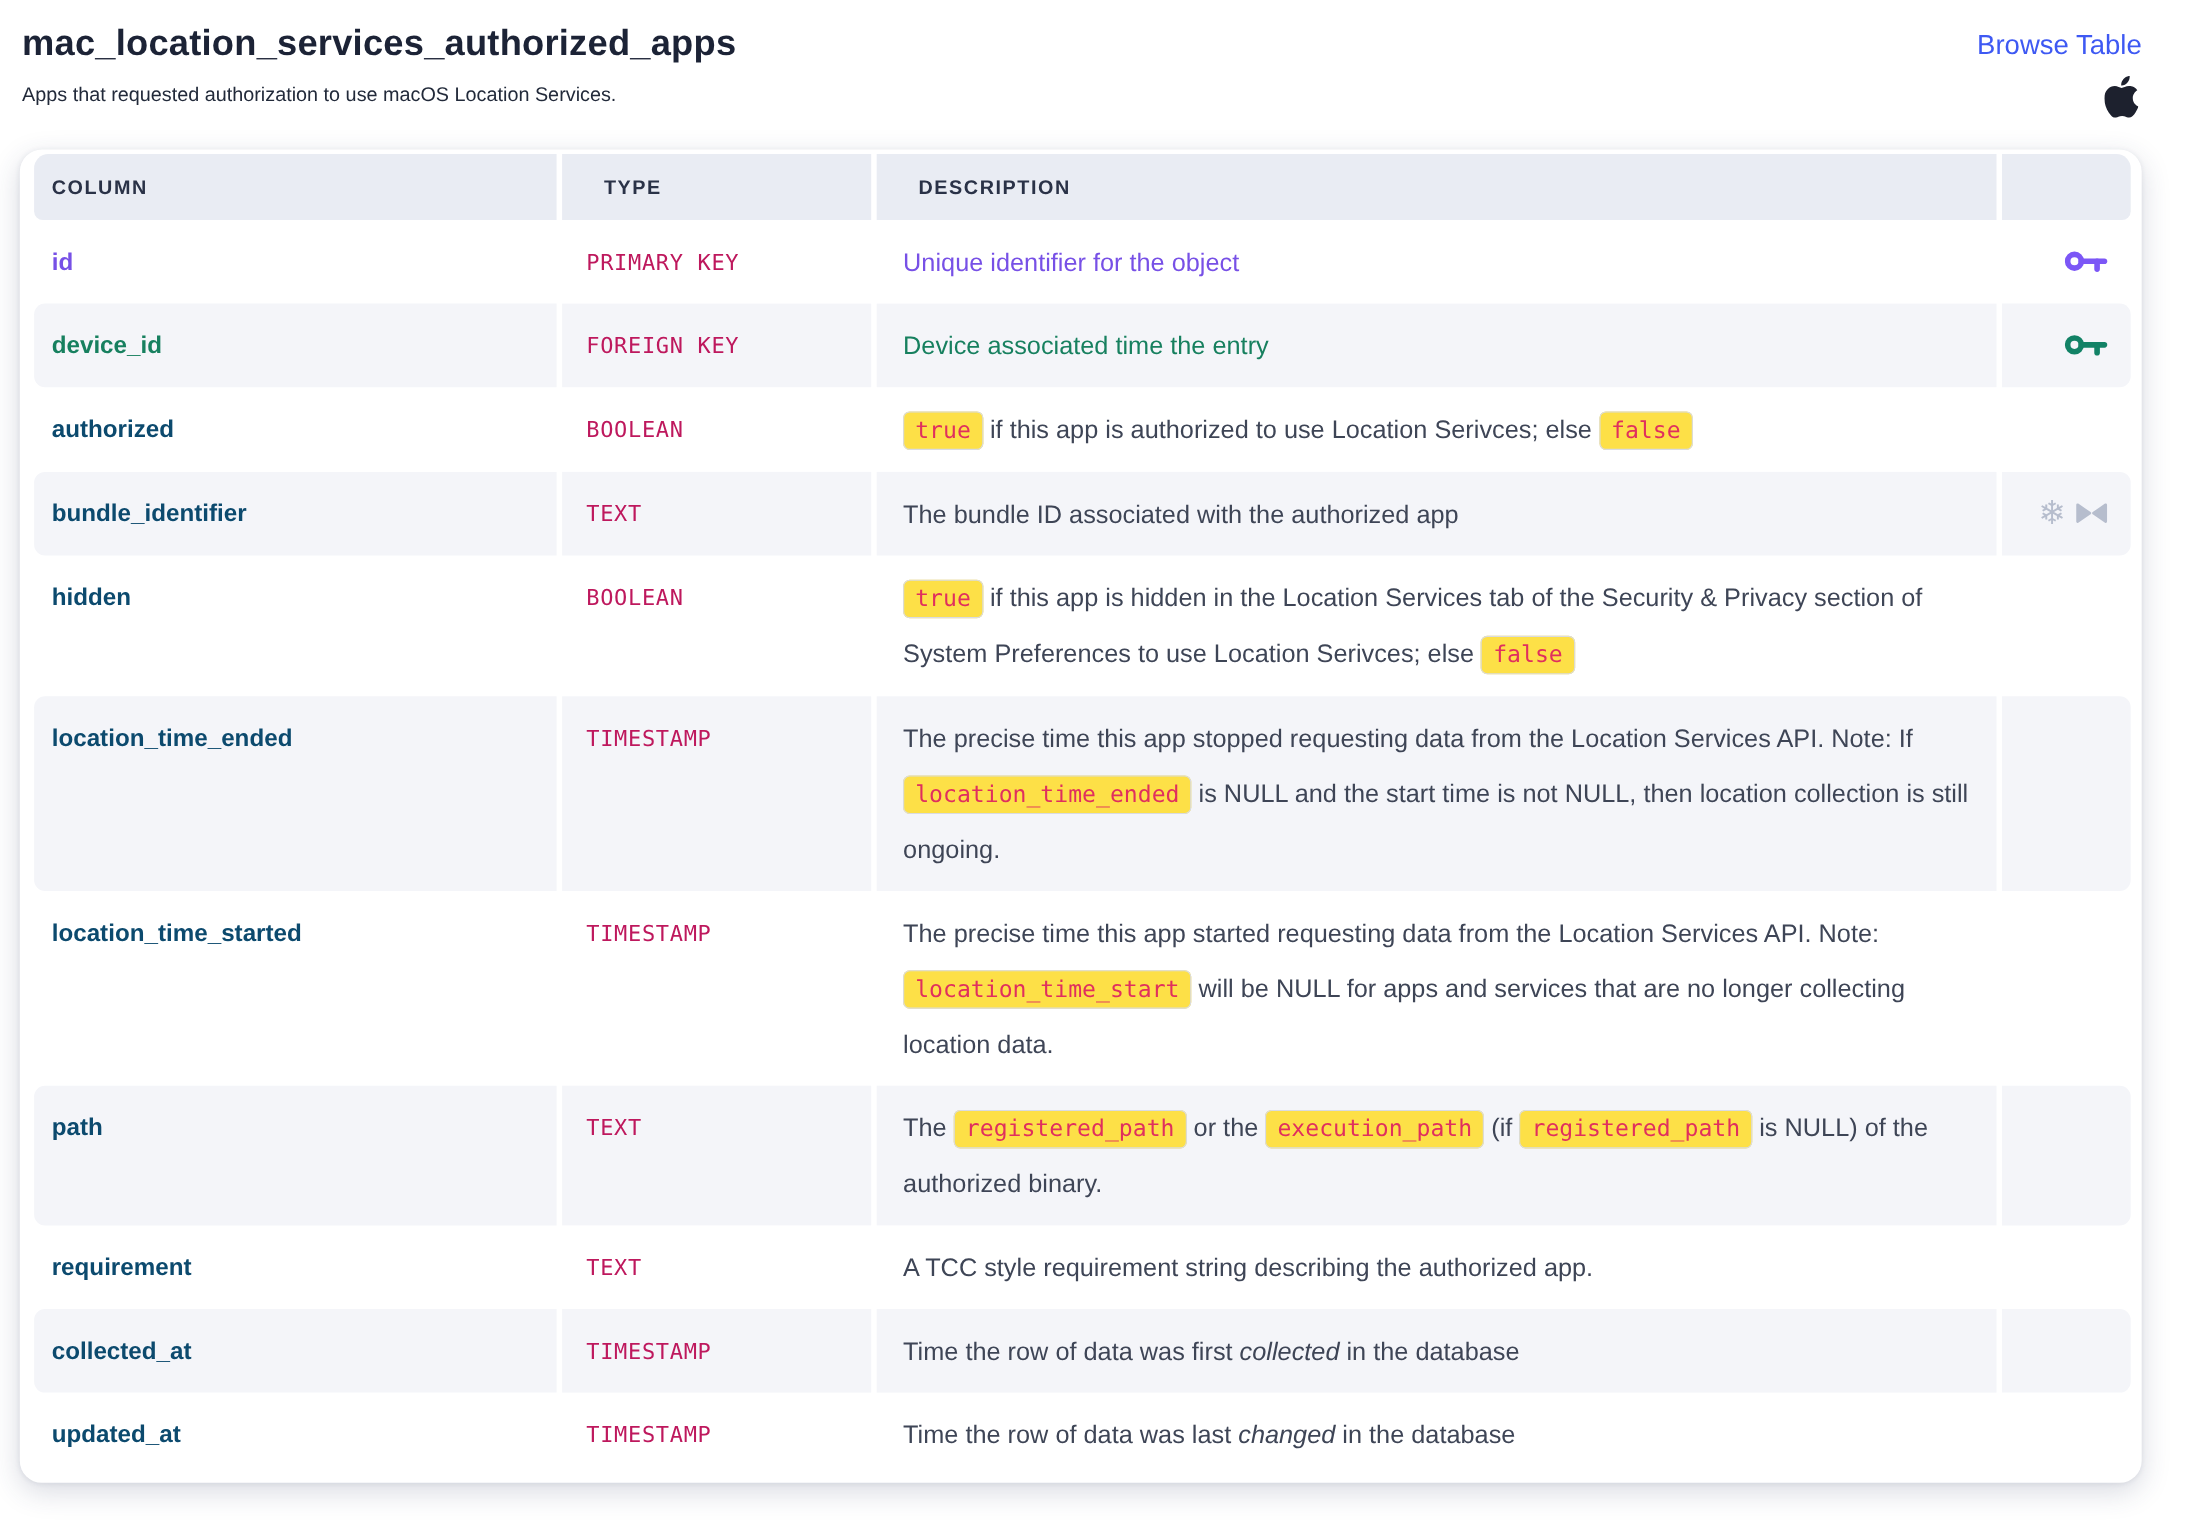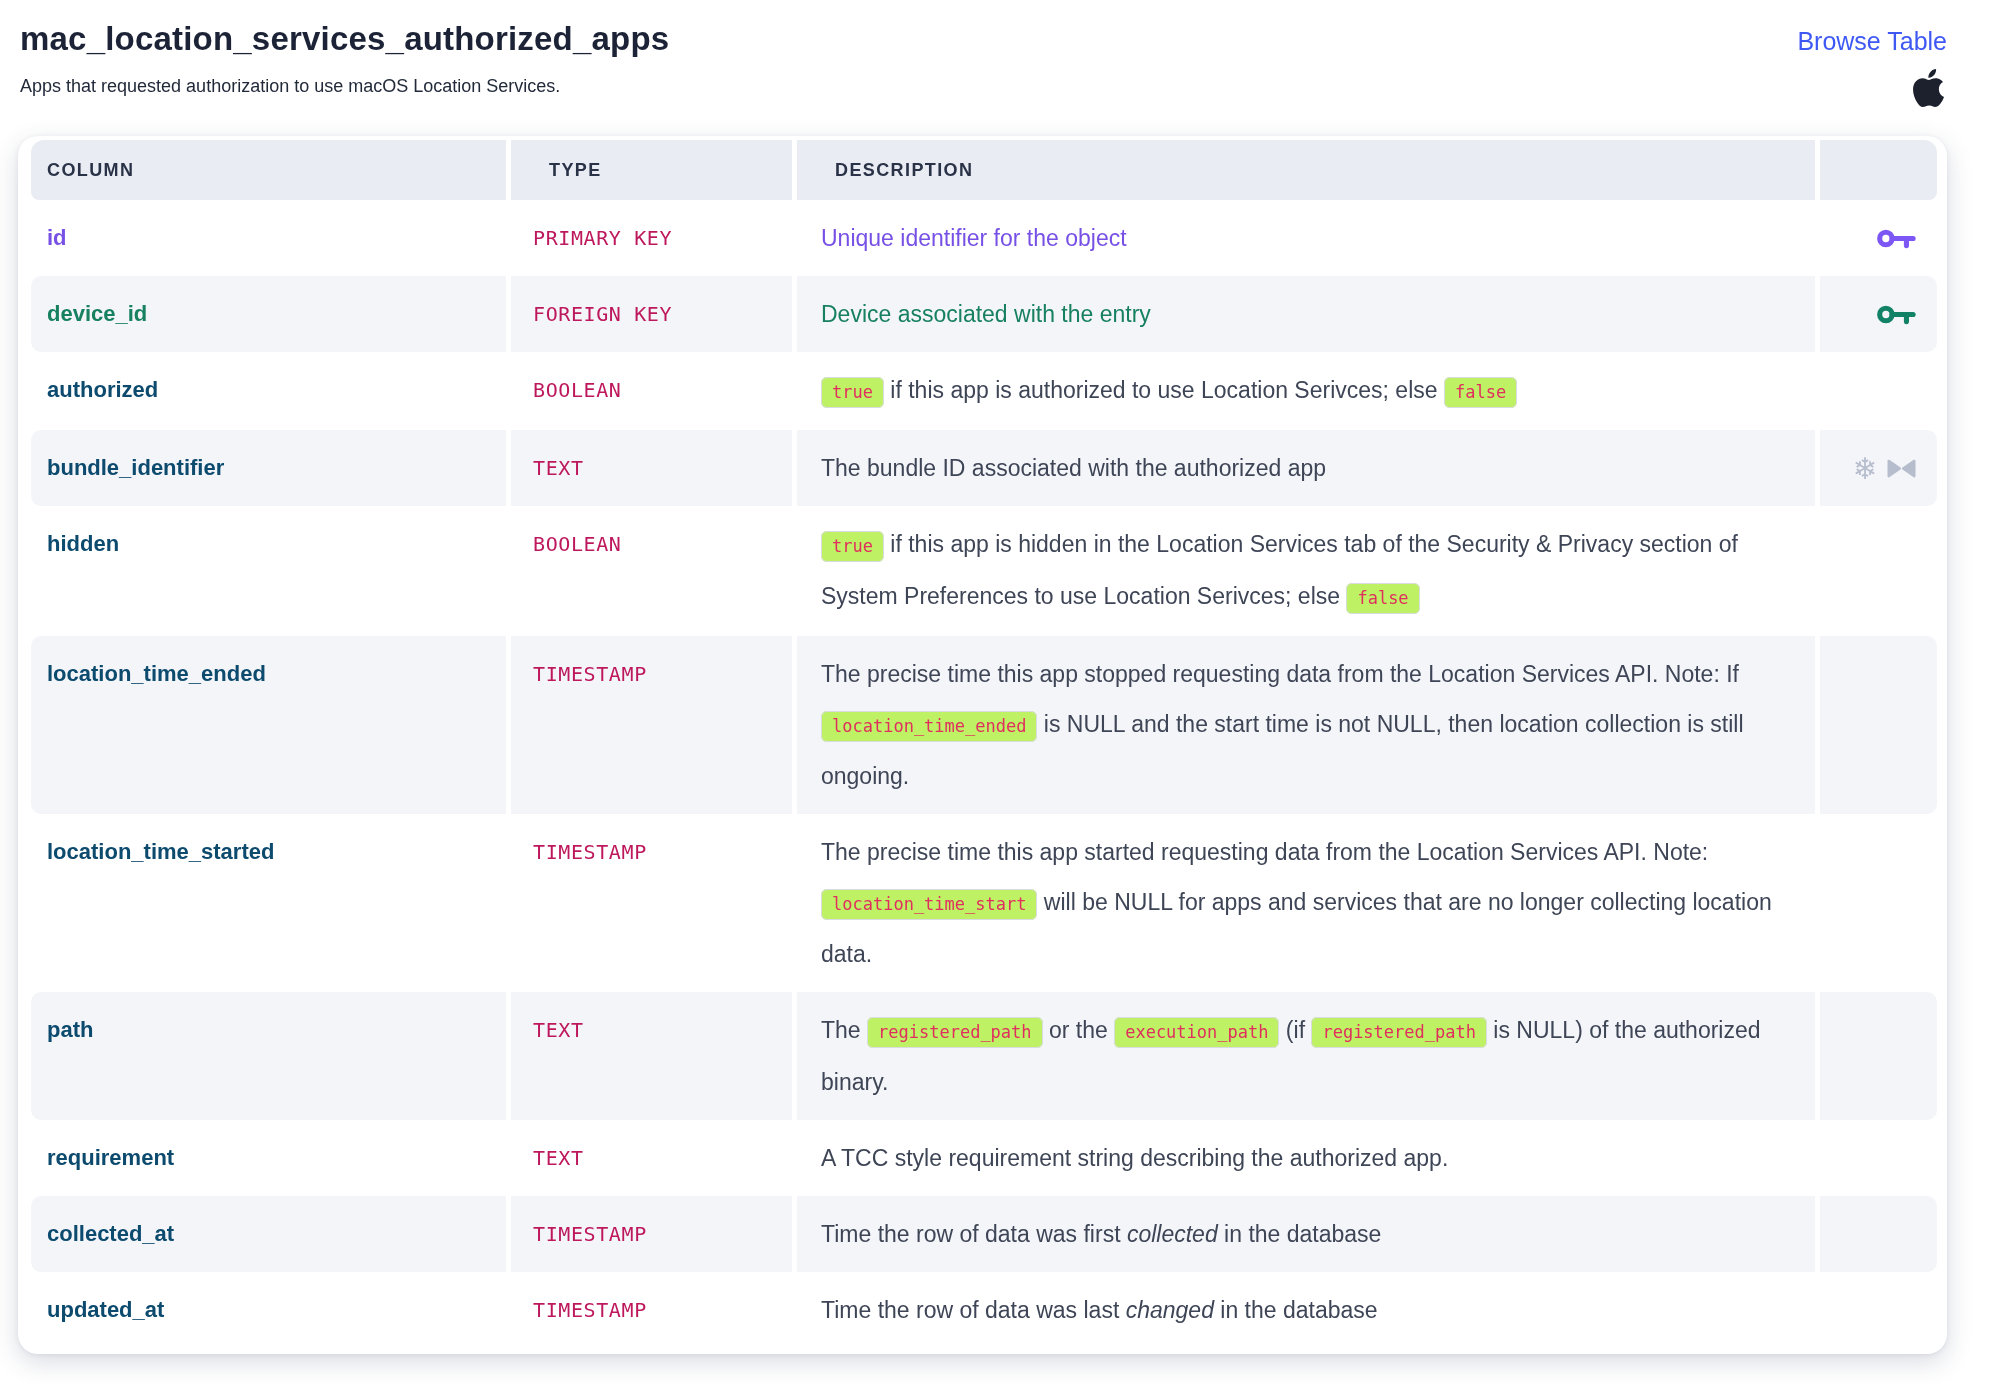--- a/index.html
+++ b/index.html
@@ -117,23 +117,23 @@
     padding-right: 20px;
     white-space: nowrap;
   }
   tr.alt td { background: var(--alt-bg); }
   tr.alt td:first-child { border-radius: 10px 0 0 10px; }
   tr.alt td:last-child  { border-radius: 0 10px 10px 0; }
   tr.style-purple td.name, tr.style-purple td.desc { color: var(--purple); }
   tr.style-green  td.name, tr.style-green  td.desc { color: var(--green); }
   .chip {
     font-family: "DejaVu Sans Mono", "Liberation Mono", monospace;
-    font-size: 17px;
+    font-size: 21px;
     color: var(--code-red);
-    background: #bef264;
+    background: #fde047;
     border: 1px solid #d9dbe1;
     border-radius: 6px;
     padding: 4px 10px 5px 10px;
     white-space: nowrap;
   }
   .seg-italic { font-style: italic; }
   .key-icon { width: 40px; height: 25px; vertical-align: middle; }
   .key-icon.purple { color: var(--purple-key); }
   .key-icon.green  { color: var(--green-key); }
   .snowflake-glyph {
@@ -186,21 +186,21 @@
           <td class="desc"><span>Unique identifier for the object</span></td>
           <td class="icons-cell"><svg class="key-icon purple" viewBox="0 0 36 22">
               <circle cx="8" cy="11" r="5.6" fill="none" stroke="currentColor" stroke-width="4.6"></circle>
               <path d="M13.6 11 H32.5" stroke="currentColor" stroke-width="4.6" stroke-linecap="round" fill="none"></path>
               <path d="M26.5 11 v6.4" stroke="currentColor" stroke-width="4.6" stroke-linecap="round" fill="none"></path>
             </svg></td>
         </tr>
         <tr class="alt style-green">
           <td class="name"><span>device_id</span></td>
           <td class="type"><span>FOREIGN KEY</span></td>
-          <td class="desc"><span>Device associated with the entry</span></td>
+          <td class="desc"><span>Device associated time the entry</span></td>
           <td class="icons-cell"><svg class="key-icon green" viewBox="0 0 36 22">
               <circle cx="8" cy="11" r="5.6" fill="none" stroke="currentColor" stroke-width="4.6"></circle>
               <path d="M13.6 11 H32.5" stroke="currentColor" stroke-width="4.6" stroke-linecap="round" fill="none"></path>
               <path d="M26.5 11 v6.4" stroke="currentColor" stroke-width="4.6" stroke-linecap="round" fill="none"></path>
             </svg></td>
         </tr>
         <tr class="style-default">
           <td class="name"><span>authorized</span></td>
           <td class="type"><span>BOOLEAN</span></td>
           <td class="desc"><code class="chip">true</code><span> if this app is authorized to use Location Serivces; else </span><code class="chip">false</code></td>

